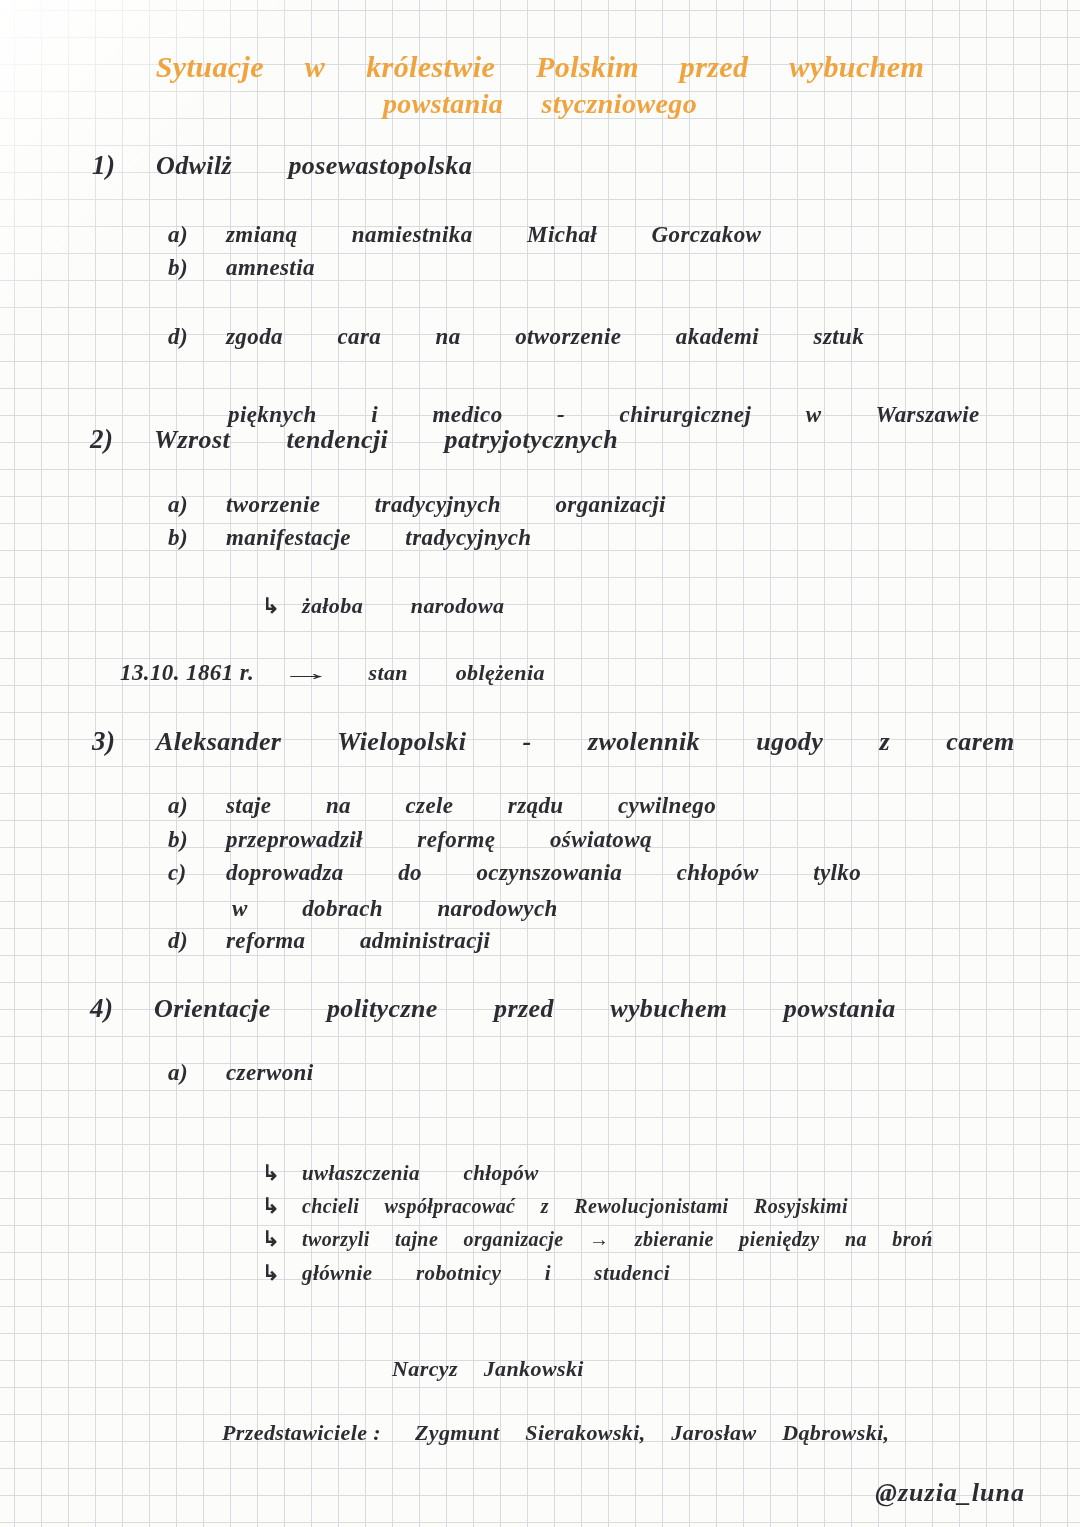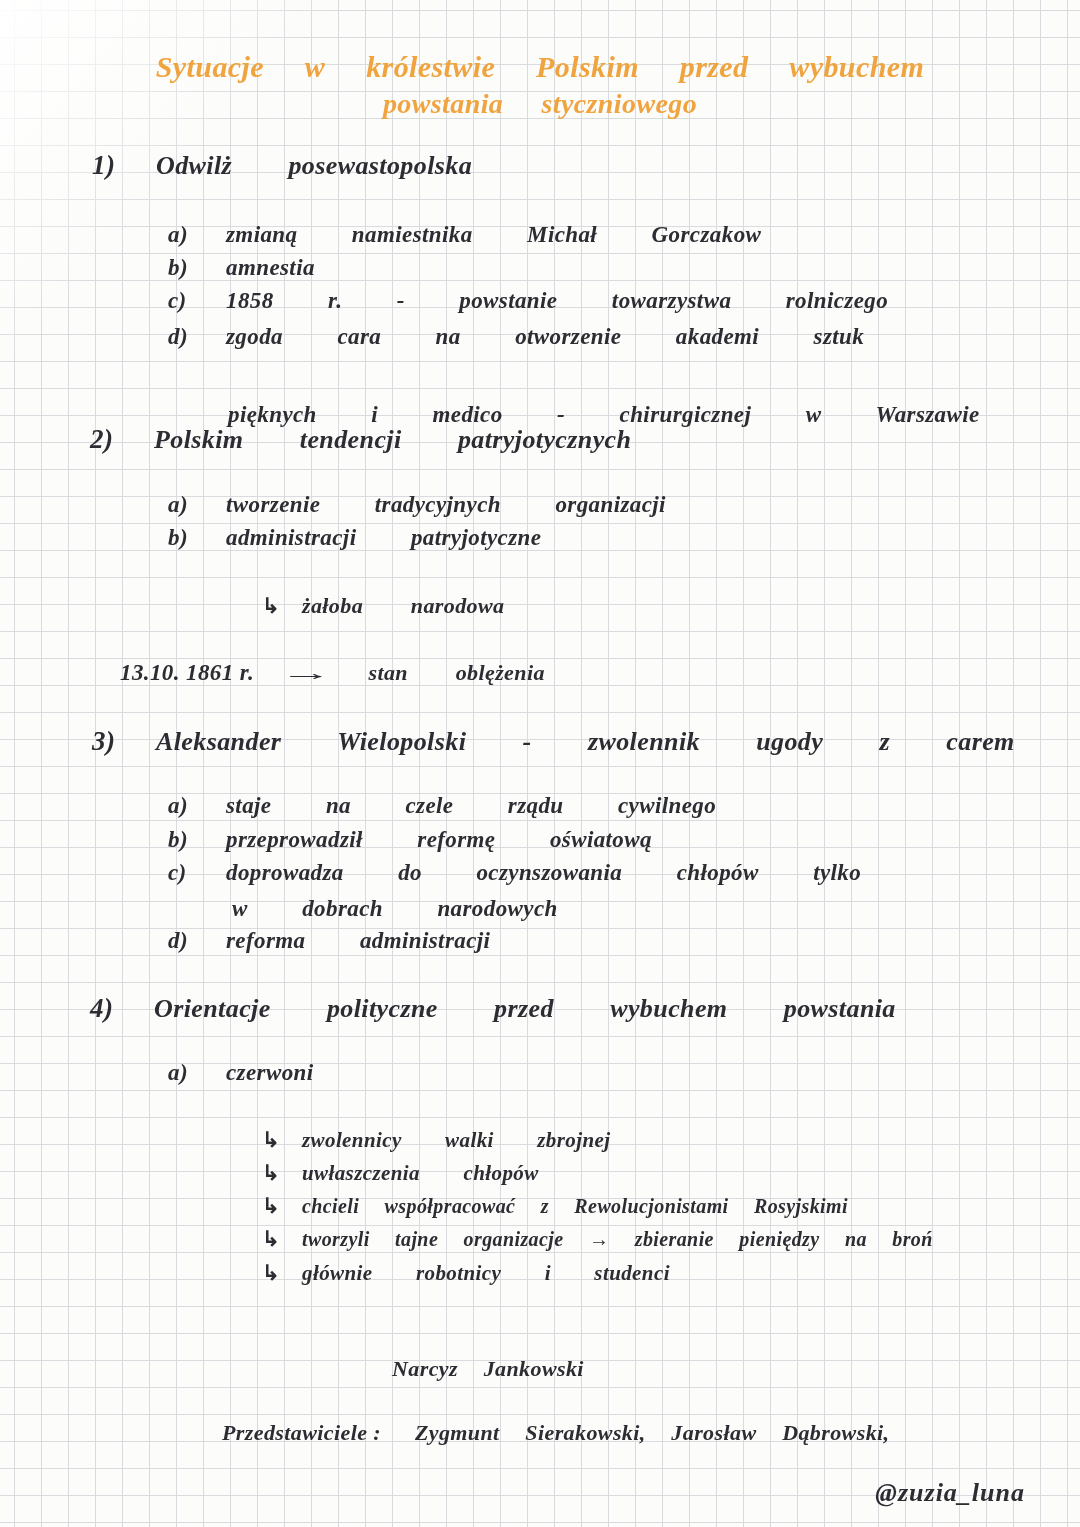--- a/index.html
+++ b/index.html
@@ -67,38 +67,35 @@
 
   <div class="line" style="top:150px; left:92px;">
     <span class="num">1)</span><span class="head">Odwilż posewastopolska</span>
   </div>
   <div class="line" style="top:222px; left:168px;">
     <span class="item-label">a)</span><span class="item-txt">zmianą namiestnika Michał Gorczakow</span>
   </div>
   <div class="line" style="top:255px; left:168px;">
     <span class="item-label">b)</span><span class="item-txt">amnestia</span>
   </div>
-  <div class="line" style="top:288px; left:168px;">
-    <span class="item-label">c)</span><span class="item-txt">1858 r. - powstanie towarzystwa rolniczego</span>
-  </div>
   <div class="line" style="top:324px; left:168px;">
     <span class="item-label">d)</span><span class="item-txt">zgoda cara na otworzenie akademi sztuk</span>
   </div>
   <div class="line" style="top:360px; left:228px;margin-top:42px;">
     <span class="cont-txt">pięknych i medico - chirurgicznej w Warszawie</span>
   </div>
 
   <div class="line" style="top:424px; left:90px;">
-    <span class="num">2)</span><span class="head">Polskim tendencji patryjotycznych</span>
+    <span class="num">2)</span><span class="head">Wzrost tendencji patryjotycznych</span>
   </div>
   <div class="line" style="top:492px; left:168px;">
     <span class="item-label">a)</span><span class="item-txt">tworzenie tradycyjnych organizacji</span>
   </div>
   <div class="line" style="top:525px; left:168px;">
-    <span class="item-label">b)</span><span class="item-txt">administracji patryjotyczne</span>
+    <span class="item-label">b)</span><span class="item-txt">manifestacje tradycyjnych</span>
   </div>
   <div class="line" style="top:593px; left:262px;">
     <span class="branch">↳</span><span class="note-txt">żałoba narodowa</span>
   </div>
   <div class="line" style="top:660px; left:120px;">
     <span class="date-part">13.10. 1861 r.</span><span class="long-arrow">→</span><span class="note-txt">stan oblężenia</span>
   </div>
 
   <div class="line" style="top:726px; left:92px;">
     <span class="num">3)</span><span class="head">Aleksander Wielopolski - zwolennik ugody z carem</span>
@@ -119,23 +116,20 @@
     <span class="item-label">d)</span><span class="item-txt">reforma administracji</span>
   </div>
 
   <div class="line" style="top:993px; left:90px;">
     <span class="num">4)</span><span class="head">Orientacje polityczne przed wybuchem powstania</span>
   </div>
   <div class="line" style="top:1060px; left:168px;">
     <span class="item-label">a)</span><span class="item-txt">czerwoni</span>
   </div>
 
-  <div class="line" style="top:1128px; left:262px;">
-    <span class="branch">↳</span><span class="b-lg">zwolennicy walki zbrojnej</span>
-  </div>
   <div class="line" style="top:1161px; left:262px;">
     <span class="branch">↳</span><span class="b-lg">uwłaszczenia chłopów</span>
   </div>
   <div class="line" style="top:1194px; left:262px;">
     <span class="branch">↳</span><span class="b-md">chcieli współpracować z Rewolucjonistami Rosyjskimi</span>
   </div>
   <div class="line" style="top:1227px; left:262px;">
     <span class="branch">↳</span><span class="b-md">tworzyli tajne organizacje → zbieranie pieniędzy na broń</span>
   </div>
   <div class="line" style="top:1261px; left:262px;">

